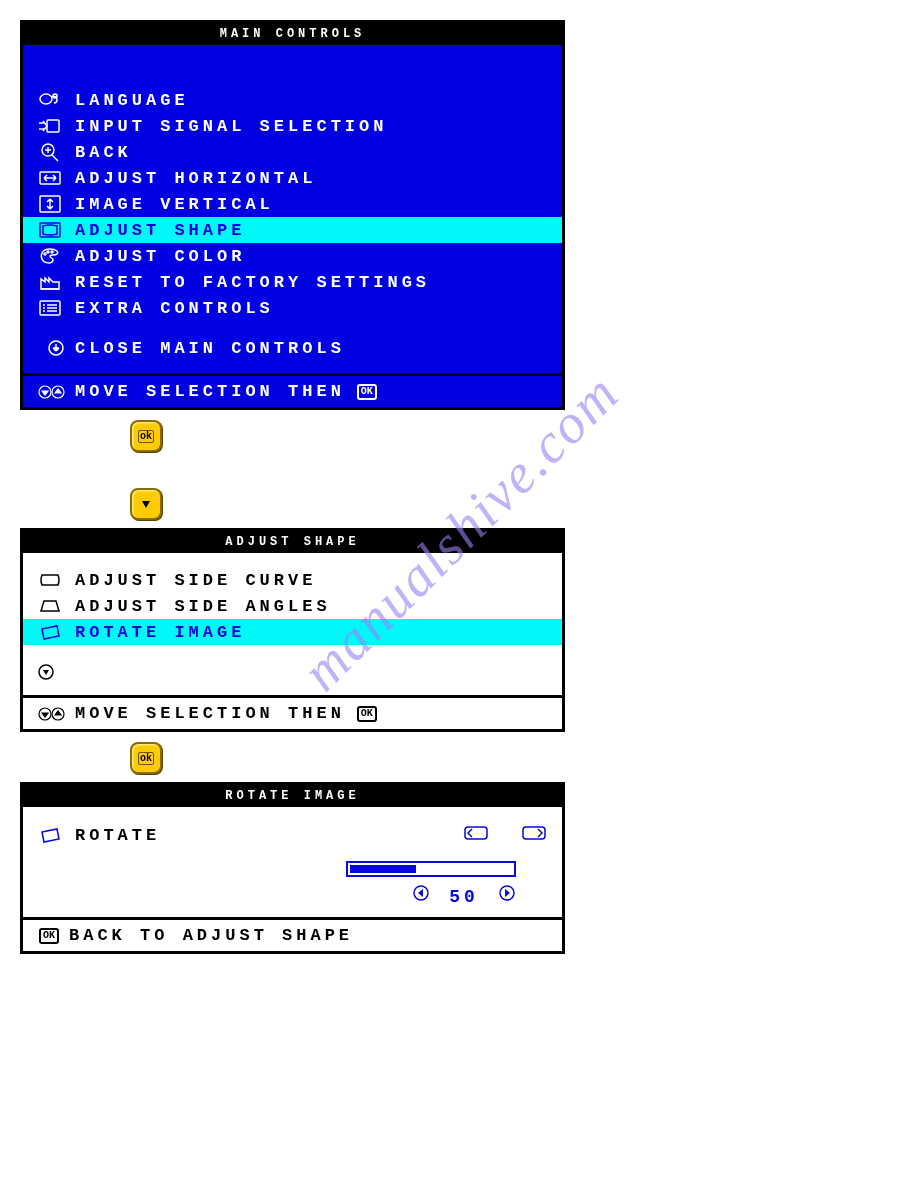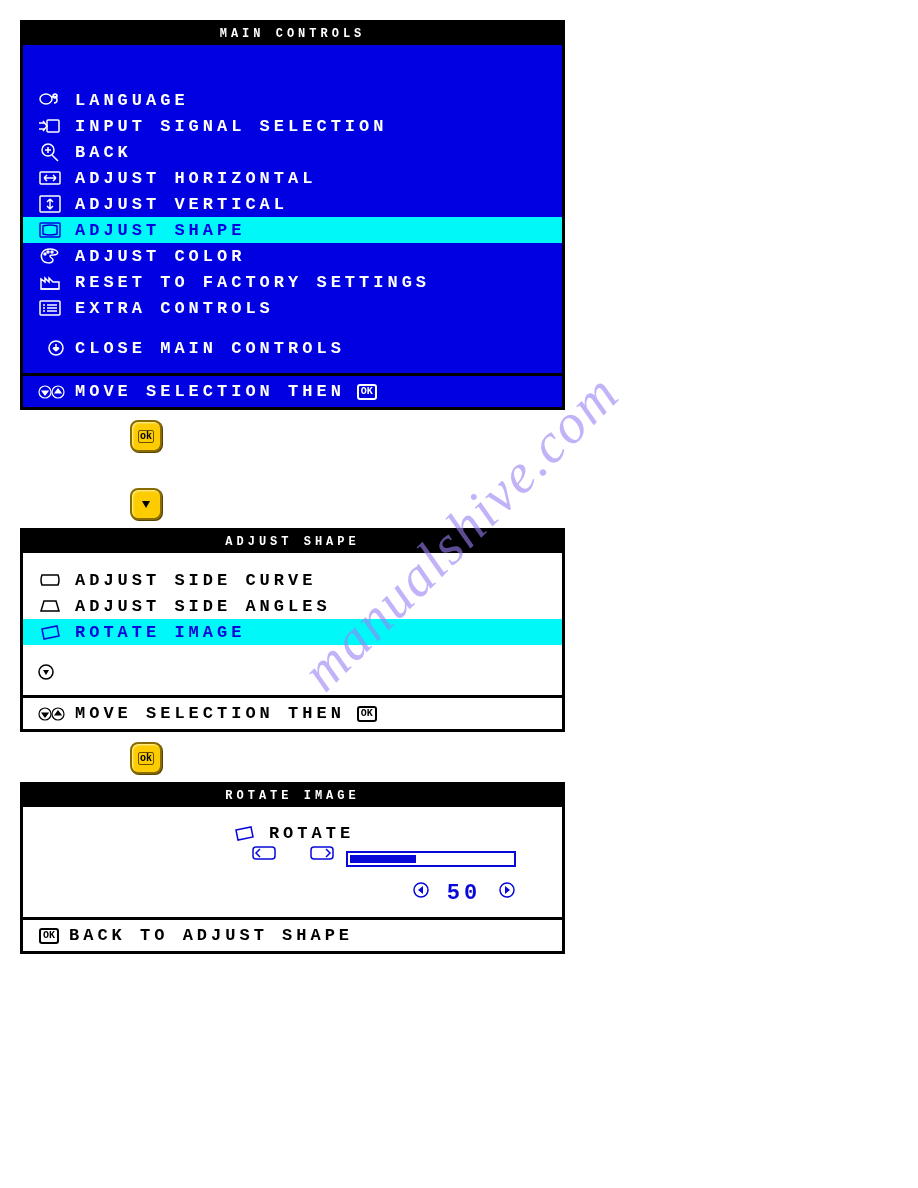--- a/index.html
+++ b/index.html
@@ -105,23 +105,23 @@
     align-items: center;
     justify-content: center;
     font-size: 13px;
     font-weight: bold;
     color: #000;
     box-shadow: inset 1px 1px 2px #fff3b0, 1px 1px 0 #5a4500;
   }
   .oct-btn svg { display: block; }
   .slider-row {
     display: flex;
-    align-items: flex-start;
+    align-items: flex-end;
     padding: 2px 14px;
-    font-size: 22px;
+    font-size: 18px;
     letter-spacing: 4px;
     color: #0808d8;
     justify-content: flex-end;
     gap: 14px;
     height: 30px;
   }
   .slider-bar {
     width: 170px; height: 16px;
     border: 2px solid #0808d8;
     position: relative;
@@ -133,21 +133,20 @@
     background: #0808d8;
   }
   .rotate-row {
     display: flex;
     align-items: center;
     justify-content: space-between;
     padding: 2px 14px;
     font-size: 17px;
     letter-spacing: 4px;
     height: 28px;
-    flex-direction: column;
   }
   .ok-box {
     display: inline-flex;
     border: 2px solid currentColor;
     border-radius: 3px;
     font-size: 10px;
     padding: 0 2px;
     letter-spacing: 0;
     align-items: center;
     height: 16px;
@@ -218,21 +217,21 @@
 
     <div class="menu-item">
       <span class="icon-cell">
         <svg width="26" height="20" viewBox="0 0 26 20">
             <g stroke="#fff" stroke-width="1.5" fill="none">
               <rect x="3" y="2" width="20" height="16" rx="1"></rect>
               <path d="M13 5 L13 15 M13 5 L10 8 M13 5 L16 8 M13 15 L10 12 M13 15 L16 12"></path>
             </g>
           </svg>
       </span>
-      <span>ADJUST VERTICAL</span>
+      <span>IMAGE VERTICAL</span>
     </div>
 
     <div class="menu-item selected-cyan">
       <span class="icon-cell">
         <svg width="26" height="20" viewBox="0 0 26 20">
             <g stroke="#0000e0" stroke-width="1.5" fill="none">
               <rect x="3" y="3" width="20" height="14" rx="1"></rect>
               <path d="M6 6 Q13 4 20 6 L20 14 Q13 16 6 14 Z"></path>
             </g>
           </svg>

